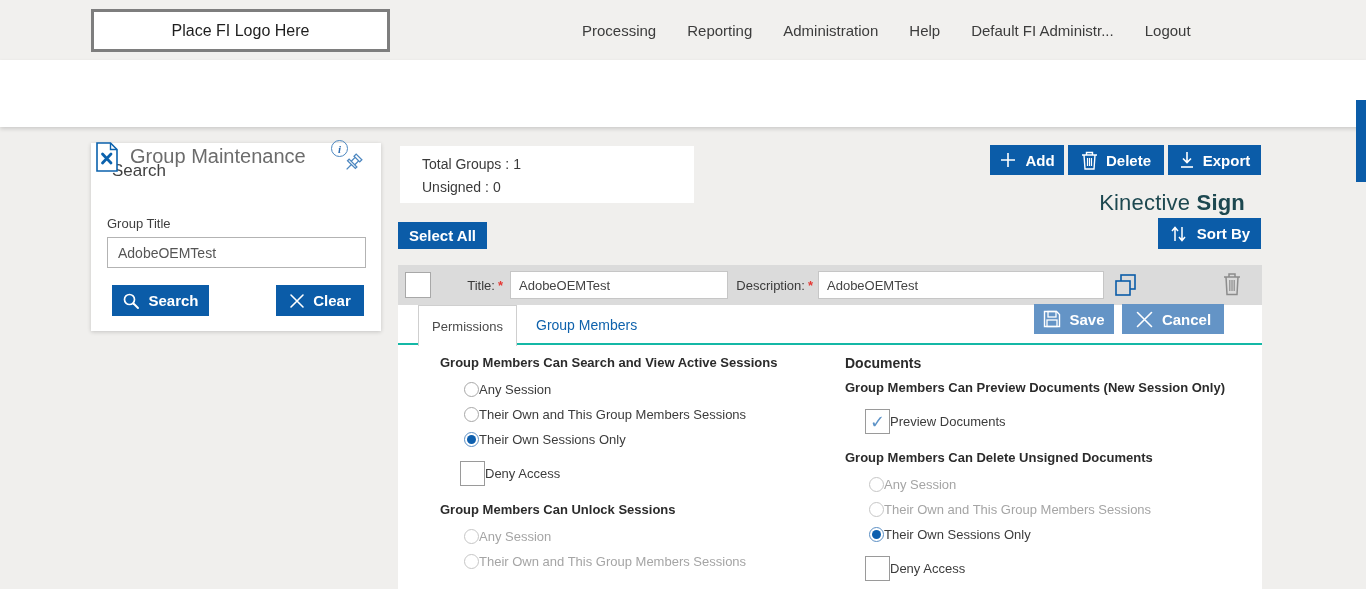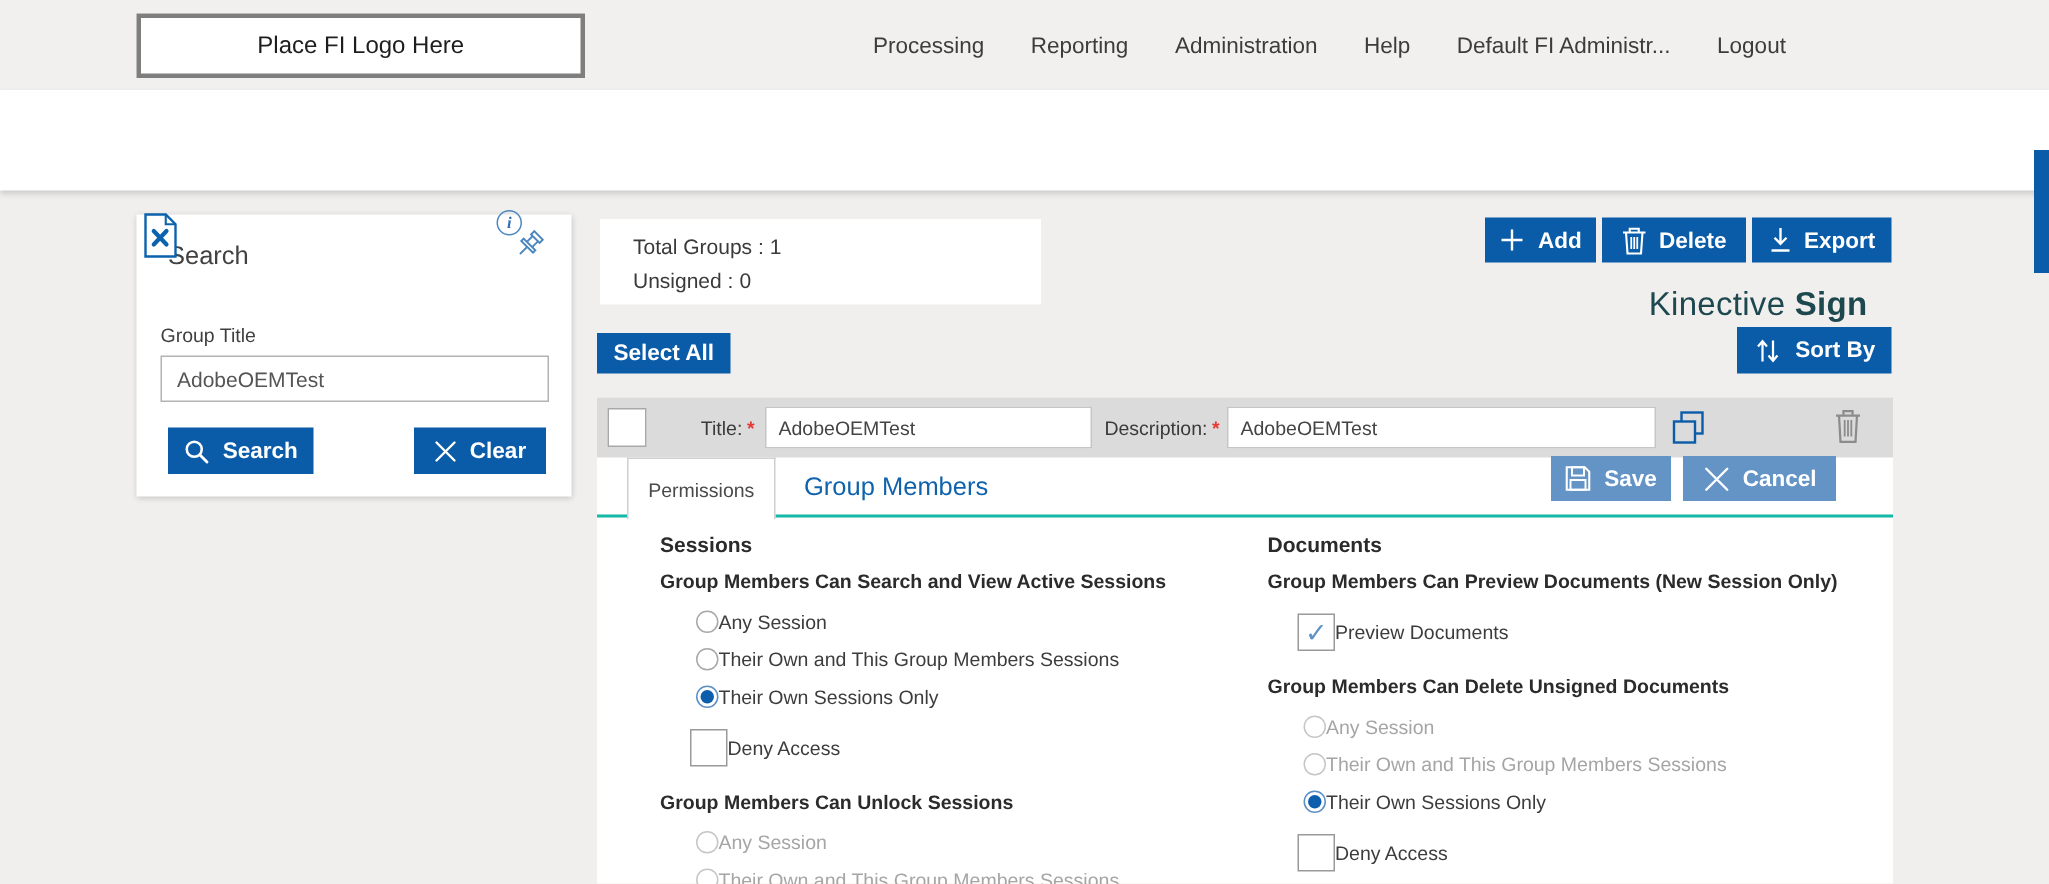--- a/index.html
+++ b/index.html
@@ -75,21 +75,21 @@
   .inp-desc  { left:420px; width:286px; }
   .copy-ic  { position:absolute; left:714px; top:7px; cursor:pointer; }
   .trash-ic { position:absolute; left:824px; top:7px; cursor:pointer; }
 
   
   .tabs { position:absolute; left:0; top:40px; right:0; height:40px; border-bottom:2px solid #14b8a6; }
   .tab-active { position:absolute; left:20px; top:0; width:99px; height:41px; background:#fff;
     border:1px solid #cfcfcf; border-bottom:none; display:flex; align-items:center; justify-content:center;
     font-size:13px; color:#4a4a4a; cursor:pointer; z-index:1; }
   .tab-link { position:absolute; left:120px; top:0; height:40px; padding:0 18px; display:flex;
-    align-items:center; font-size:17px; color:#0f62ac; cursor:pointer; }
+    align-items:center; font-size:14px; color:#0f62ac; cursor:pointer; }
   .btn-save   { position:absolute; left:636px; top:39px; width:80px;  height:30px; z-index:2;text-align:center; }
   .btn-cancel { position:absolute; left:724px; top:39px; width:102px; height:30px; z-index:2; }
 
   
   .perm-content { position:absolute; left:0; top:81px; right:0; display:flex; padding:9px 0 0 42px; }
   .perm-col { width:405px; }
   .perm-col:last-child { flex:1; }
   .perm-heading { font-weight:bold; font-size:14px; color:#2b2b2b; margin-bottom:9px; }
   .perm-group-title { font-weight:bold; font-size:13px; color:#2b2b2b; margin:0 0 12px 0; }
   .perm-group-title + .perm-group-title, .perm-row + .perm-group-title { margin-top:16px; }
@@ -121,20 +121,21 @@
 </div>
 
 <div class="header">
   <span class="doc-icon">
     <svg width="24" height="30" viewBox="0 0 24 30">
       <path d="M2 1 H15.5 L22 7.5 V29 H2 Z" fill="#fff" stroke="#0b62ad" stroke-width="1.6"></path>
       <path d="M15.5 1 V7.5 H22" fill="none" stroke="#0b62ad" stroke-width="1.4"></path>
       <path d="M7.5 12 L16 21 M16 12 L7.5 21" stroke="#0b62ad" stroke-width="2.8" stroke-linecap="round"></path>
     </svg>
   </span>
+  <span class="page-title">Group Maintenance</span>
   <span class="info-icon">i</span>
   <span class="brand"><span>Kinective</span>&nbsp;<b>Sign</b></span>
 </div>
 
 <div class="scroll-thumb"></div>
 
 <div class="search-panel">
   <div class="search-title">Search</div>
   <span class="pin">
     <svg width="22" height="24" viewBox="0 0 22 24">
@@ -238,21 +239,20 @@
   </button>
   <button class="btn steel btn-cancel">
     <svg width="19" height="19" viewBox="0 0 19 19">
       <path d="M2.5 2.5 L16.5 16.5 M16.5 2.5 L2.5 16.5" stroke="#fff" stroke-width="1.6" stroke-linecap="round"></path>
     </svg>
     <span>Cancel</span>
   </button>
 
   <div class="perm-content">
       <div class="perm-col">
-        <div class="perm-heading">Sessions</div>
         <div class="perm-group-title">Group Members Can Search and View Active Sessions</div>
         <div class="perm-row radio">
           <span class="ctl radio"></span>
           <span class="lbl">Any Session</span>
         </div>
         <div class="perm-row radio">
           <span class="ctl radio"></span>
           <span class="lbl">Their Own and This Group Members Sessions</span>
         </div>
         <div class="perm-row radio">

